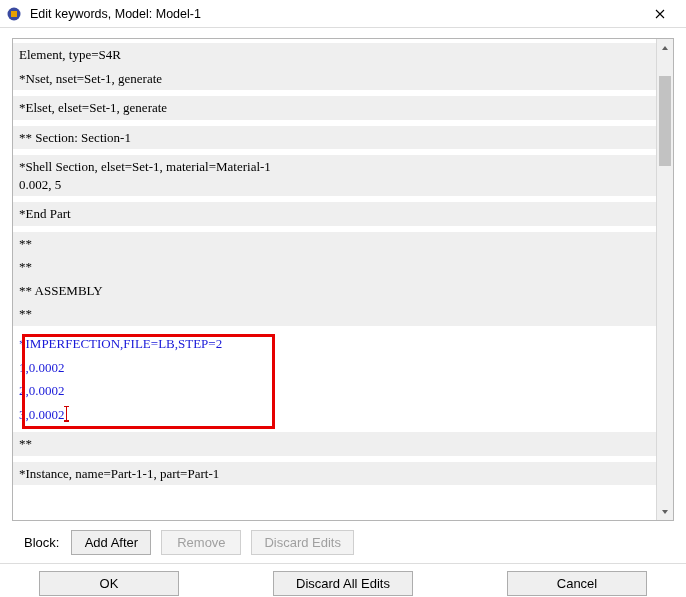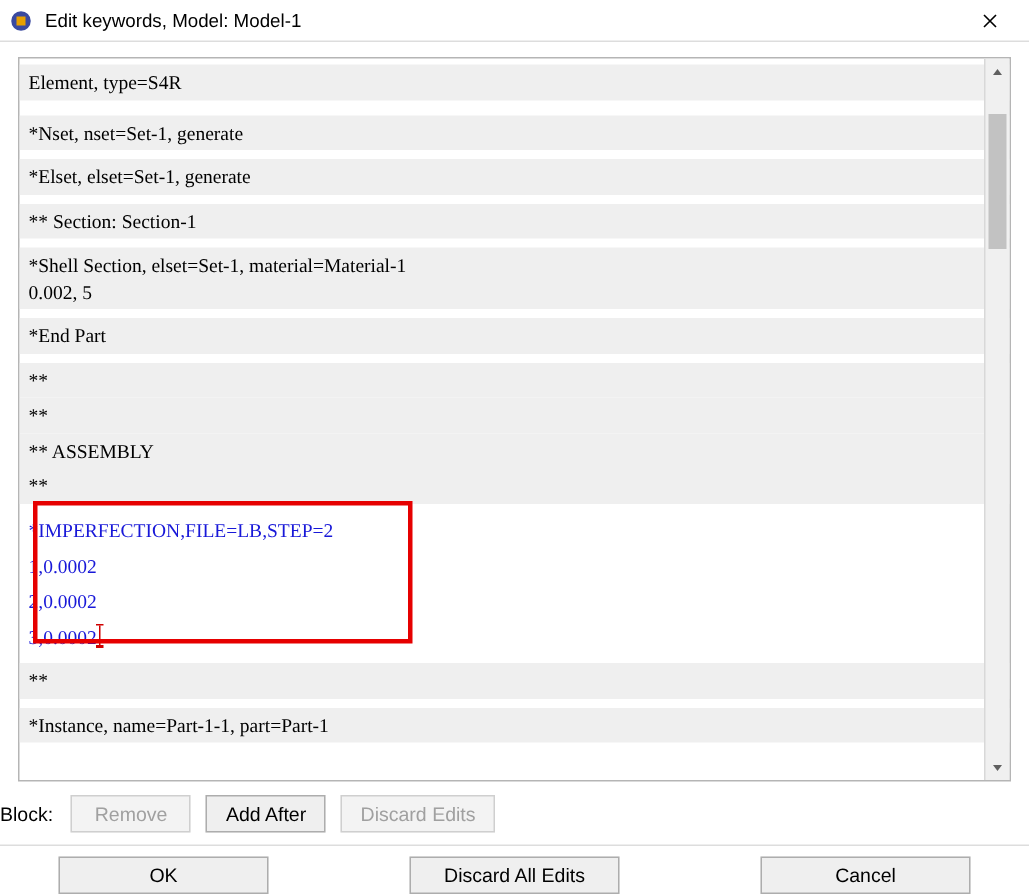--- a/index.html
+++ b/index.html
@@ -103,21 +103,21 @@
   .vscroll .thumb {
     position: absolute; left: 2px; right: 2px;
     top: 20px; height: 90px;
     background: #c2c2c2;
   }
   .blockrow {
     height: 42px;
     display: flex;
     align-items: center;
     gap: 10px;
-    padding: 0 0;
+    padding: 0 24px;
   }
   .blockrow .lbl { margin-right: 2px; }
   .btn2 {
     background: #efefef;
     border: 1px solid #adadad;
     padding: 4px 12px;
     font-family: inherit;
     font-size: 13px;
     min-width: 80px;
   }
@@ -152,21 +152,21 @@
     <svg viewBox="0 0 10 10" width="10" height="10">
         <path d="M1 1 L9 9 M9 1 L1 9" stroke="#000" stroke-width="1.1"></path>
       </svg>
   </div>
 </div>
 
 <div class="content">
   <div class="editor-wrap">
     <div class="editor">
       <div class="line shaded">Element, type=S4R</div>
-      <div class="line shaded" style="margin-top:10px">*Nset, nset=Set-1, generate</div>
+      <div class="line shaded" style="margin-top:0">*Nset, nset=Set-1, generate</div>
       <div class="line shaded" style="margin-top:6px">*Elset, elset=Set-1, generate</div>
       <div class="line shaded" style="margin-top:6px">** Section: Section-1</div>
       <div class="line shaded" style="margin-top:6px">*Shell Section, elset=Set-1, material=Material-1
 0.002, 5</div>
       <div class="line shaded" style="margin-top:6px">*End Part</div>
       <div class="line shaded" style="margin-top:6px">**</div>
       <div class="line shaded">**</div>
       <div class="line shaded">** ASSEMBLY</div>
       <div class="line shaded">**</div>
       <div class="line blue" style="margin-top:6px">*IMPERFECTION,FILE=LB,STEP=2</div>
@@ -191,22 +191,22 @@
         <svg viewBox="0 0 8 8" width="8" height="8">
             <path d="M4 6 L7 2 L1 2 Z" fill="#606060"></path>
           </svg>
       </div>
     </div>
   </div>
 </div>
 
 <div class="blockrow">
   <span class="lbl">Block:</span>
+  <button class="btn2">Add After</button>
   <button class="btn2" disabled="">Remove</button>
-  <button class="btn2">Add After</button>
   <button class="btn2" disabled="">Discard Edits</button>
 </div>
 
 <div class="footer">
   <button class="btn2">OK</button>
   <button class="btn2">Discard All Edits</button>
   <button class="btn2">Cancel</button>
 </div>
 
 </body></html>

